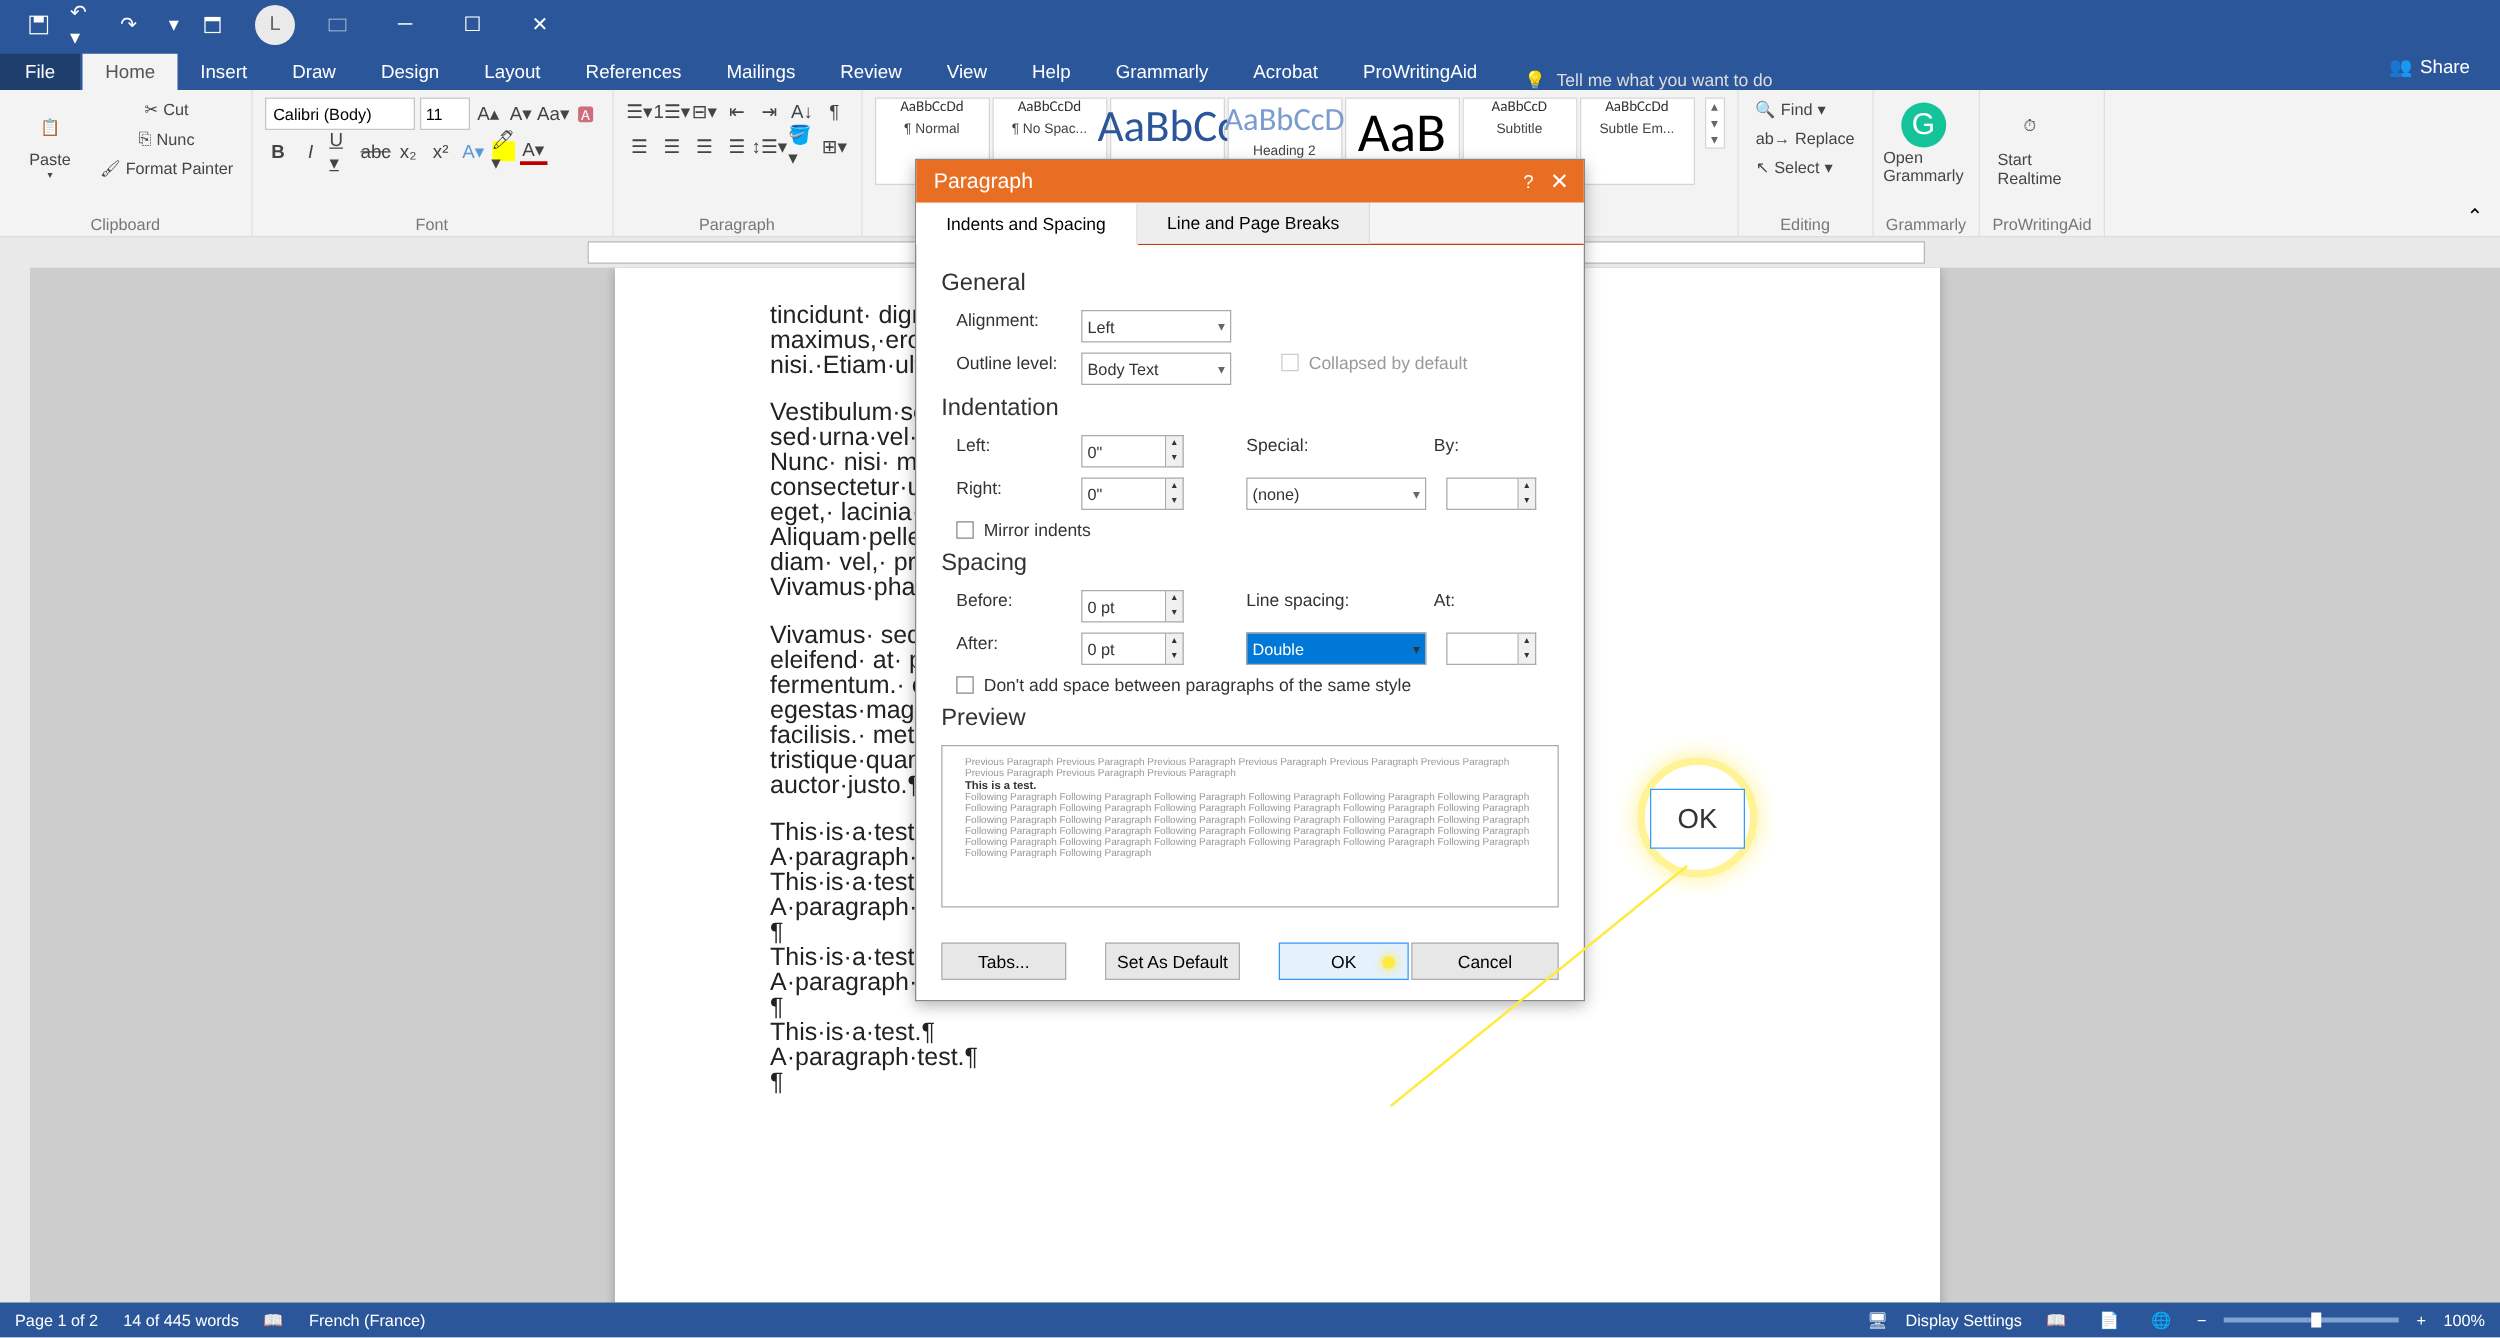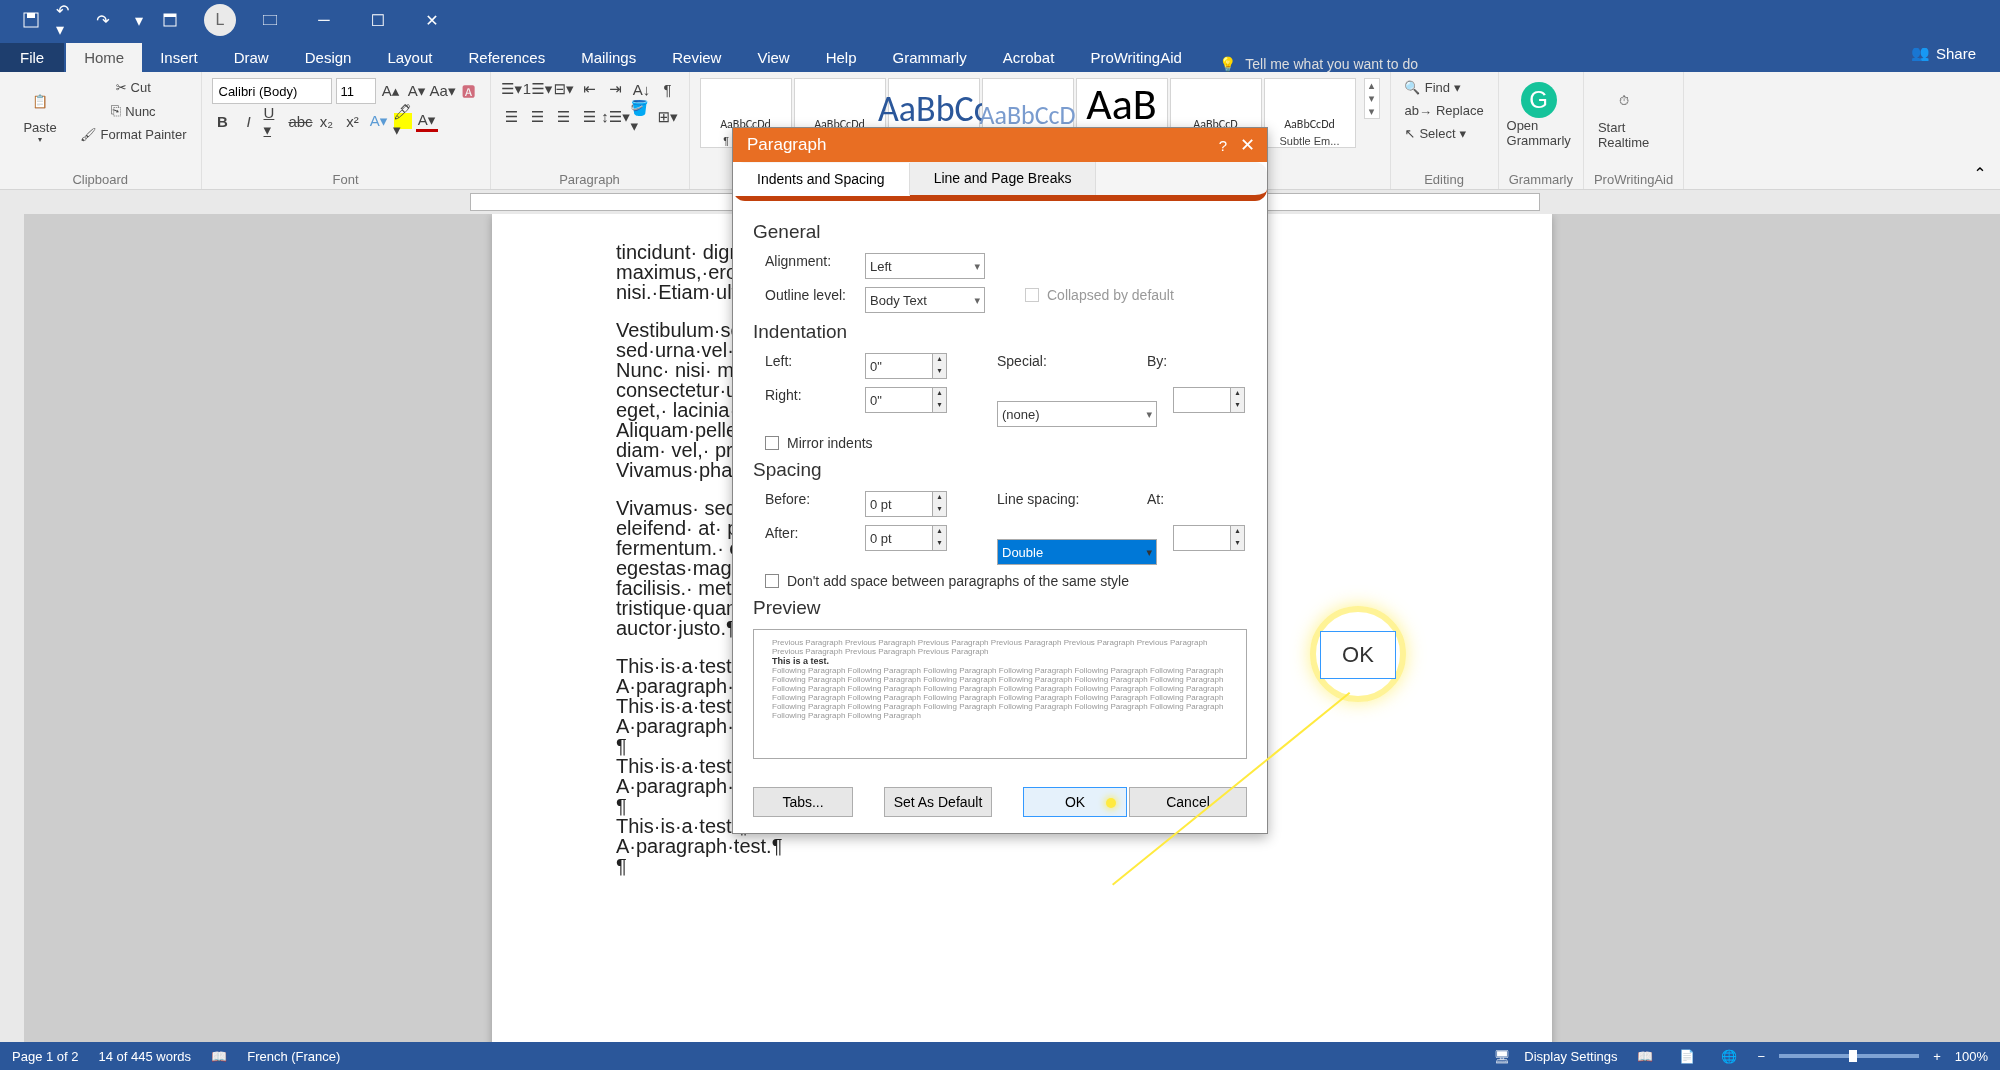--- a/index.html
+++ b/index.html
@@ -30,21 +30,21 @@
 
 .rcol { display: flex; flex-direction: column; gap: 4px; align-items: center; }
 .rbutton { display: flex; align-items: center; gap: 4px; font-size: 13px; color: #444; padding: 2px 4px; }
 .large-btn { display: flex; flex-direction: column; align-items: center; font-size: 13px; color: #444; width: 60px; padding: 4px; }
 .large-btn .licon { width: 38px; height: 38px; display: flex; align-items: center; justify-content: center; }
 
 .font-name { width: 120px; height: 26px; border: 1px solid #c5c5c5; font-size: 13px; padding: 0 6px; background: #fff; }
 .font-size { width: 40px; height: 26px; border: 1px solid #c5c5c5; font-size: 13px; padding: 0 4px; background: #fff; }
 .smallbtn { width: 22px; height: 22px; display: flex; align-items: center; justify-content: center; font-size: 15px; color: #444; }
 
-.style-swatch { width: 92px; height: 70px; border: 1px solid #d5d5d5; display: flex; flex-direction: column; align-items: center; justify-content: flex-end; font-size: 12px; color: #444; background: #fff; margin-right: 2px; }
+.style-swatch { width: 92px; height: 70px; border: 1px solid #d5d5d5; display: flex; flex-direction: column; align-items: center; justify-content: flex-start; font-size: 12px; color: #444; background: #fff; margin-right: 2px; }
 .style-swatch .preview { font-family: Calibri; color: #7a9ccf; }
 .style-swatch.normal .preview { color: #333; }
 .style-swatch.heading2 .preview { font-size: 26px; }
 .style-swatch.heading1 .preview { font-size: 36px; color: #2b579a; }
 .style-swatch.title .preview { font-size: 44px; color: #000; }
 .style-expand { width: 16px; display: flex; flex-direction: column; border: 1px solid #d5d5d5; background: #fff; }
 .style-expand div { flex: 1; text-align: center; font-size: 11px; color: #666; }
 
 
 .ruler { height: 24px; background: #e9e9e9; display: flex; position: relative; }
@@ -55,30 +55,30 @@
 .doc-wrap { position: absolute; left: 24px; top: 214px; bottom: 28px; right: 0; background: #cdcdcd; overflow: hidden; }
 .page { position: absolute; left: 468px; top: 0; width: 1060px; bottom: -10px; background: #fff; box-shadow: 0 2px 8px rgba(0,0,0,.25); }
 .page-content { padding: 28px 124px; font-family: 'Times New Roman', serif; font-size: 20px; color: #222; line-height: 1.0; }
 .page-content p { margin: 0; text-align: justify; }
 
 
 .dialog { position: absolute; left: 732px; top: 127px; width: 536px; background: #fff; border: 1px solid #888; box-shadow: 0 4px 12px rgba(0,0,0,.3); }
 .dlg-title { height: 34px; background: #e86e23; color: #fff; font-size: 17px; display: flex; align-items: center; padding: 0 14px; position: relative; }
 .dlg-title .dlg-help { position: absolute; right: 40px; color: #fff; font-size: 15px; }
 .dlg-title .dlg-close { position: absolute; right: 12px; color: #fff; font-size: 18px; }
-.dlg-tabs { display: flex; border-bottom: 6px solid #c2410c; background: #f5f5f5; border-radius: 12px; }
+.dlg-tabs { display: flex; border-bottom: 1px solid #c2410c; background: #f5f5f5; }
 .dlg-tab { padding: 8px 24px; font-size: 14px; border-right: 1px solid #ddd; background: #eee; }
 .dlg-tab.active { background: #fff; border-bottom: 1px solid #fff; position: relative; top: 1px; }
 .dlg-body { padding: 12px 20px; font-size: 14px; color: #333; }
 .dlg-section { font-size: 19px; color: #333; margin: 8px 0 10px; }
 .dlg-row { display: flex; align-items: flex-start; margin-bottom: 8px; }
 .dlg-label { width: 100px; font-size: 14px; }
 .dlg-label2 { width: 70px; font-size: 14px; }
 .dlg-select { width: 120px; height: 26px; border: 1px solid #aaa; font-size: 13px; padding: 0 4px; background: #fff; display: flex; align-items: center; position: relative; }
-.dlg-select.wide { width: 160px; margin-top: 14px; }
+.dlg-select.wide { width: 144px; }
 .dlg-select .chev { position: absolute; right: 4px; color: #666; font-size: 11px; }
 .dlg-select.selected { background: #0078d7; color: #fff; }
 .dlg-input { width: 68px; height: 26px; border: 1px solid #aaa; font-size: 13px; display: flex; align-items: center; padding: 0 4px; background: #fff; }
 .spinner { width: 14px; height: 26px; border: 1px solid #aaa; border-left: none; display: flex; flex-direction: column; background: #f0f0f0; }
 .spinner div { flex: 1; font-size: 8px; text-align: center; }
 .dlg-check { display: flex; align-items: center; gap: 8px; font-size: 14px; }
 .chkbox { width: 14px; height: 14px; border: 1px solid #888; }
 .preview-box { margin: 6px 0; height: 130px; border: 1px solid #aaa; padding: 8px 18px; background: #fff; font-size: 8px; color: #999; overflow: hidden; }
 .preview-box .bold-line { color: #333; font-weight: bold; font-size: 9px; }
 .dlg-buttons { display: flex; gap: 2px; padding: 10px 20px 16px; }

